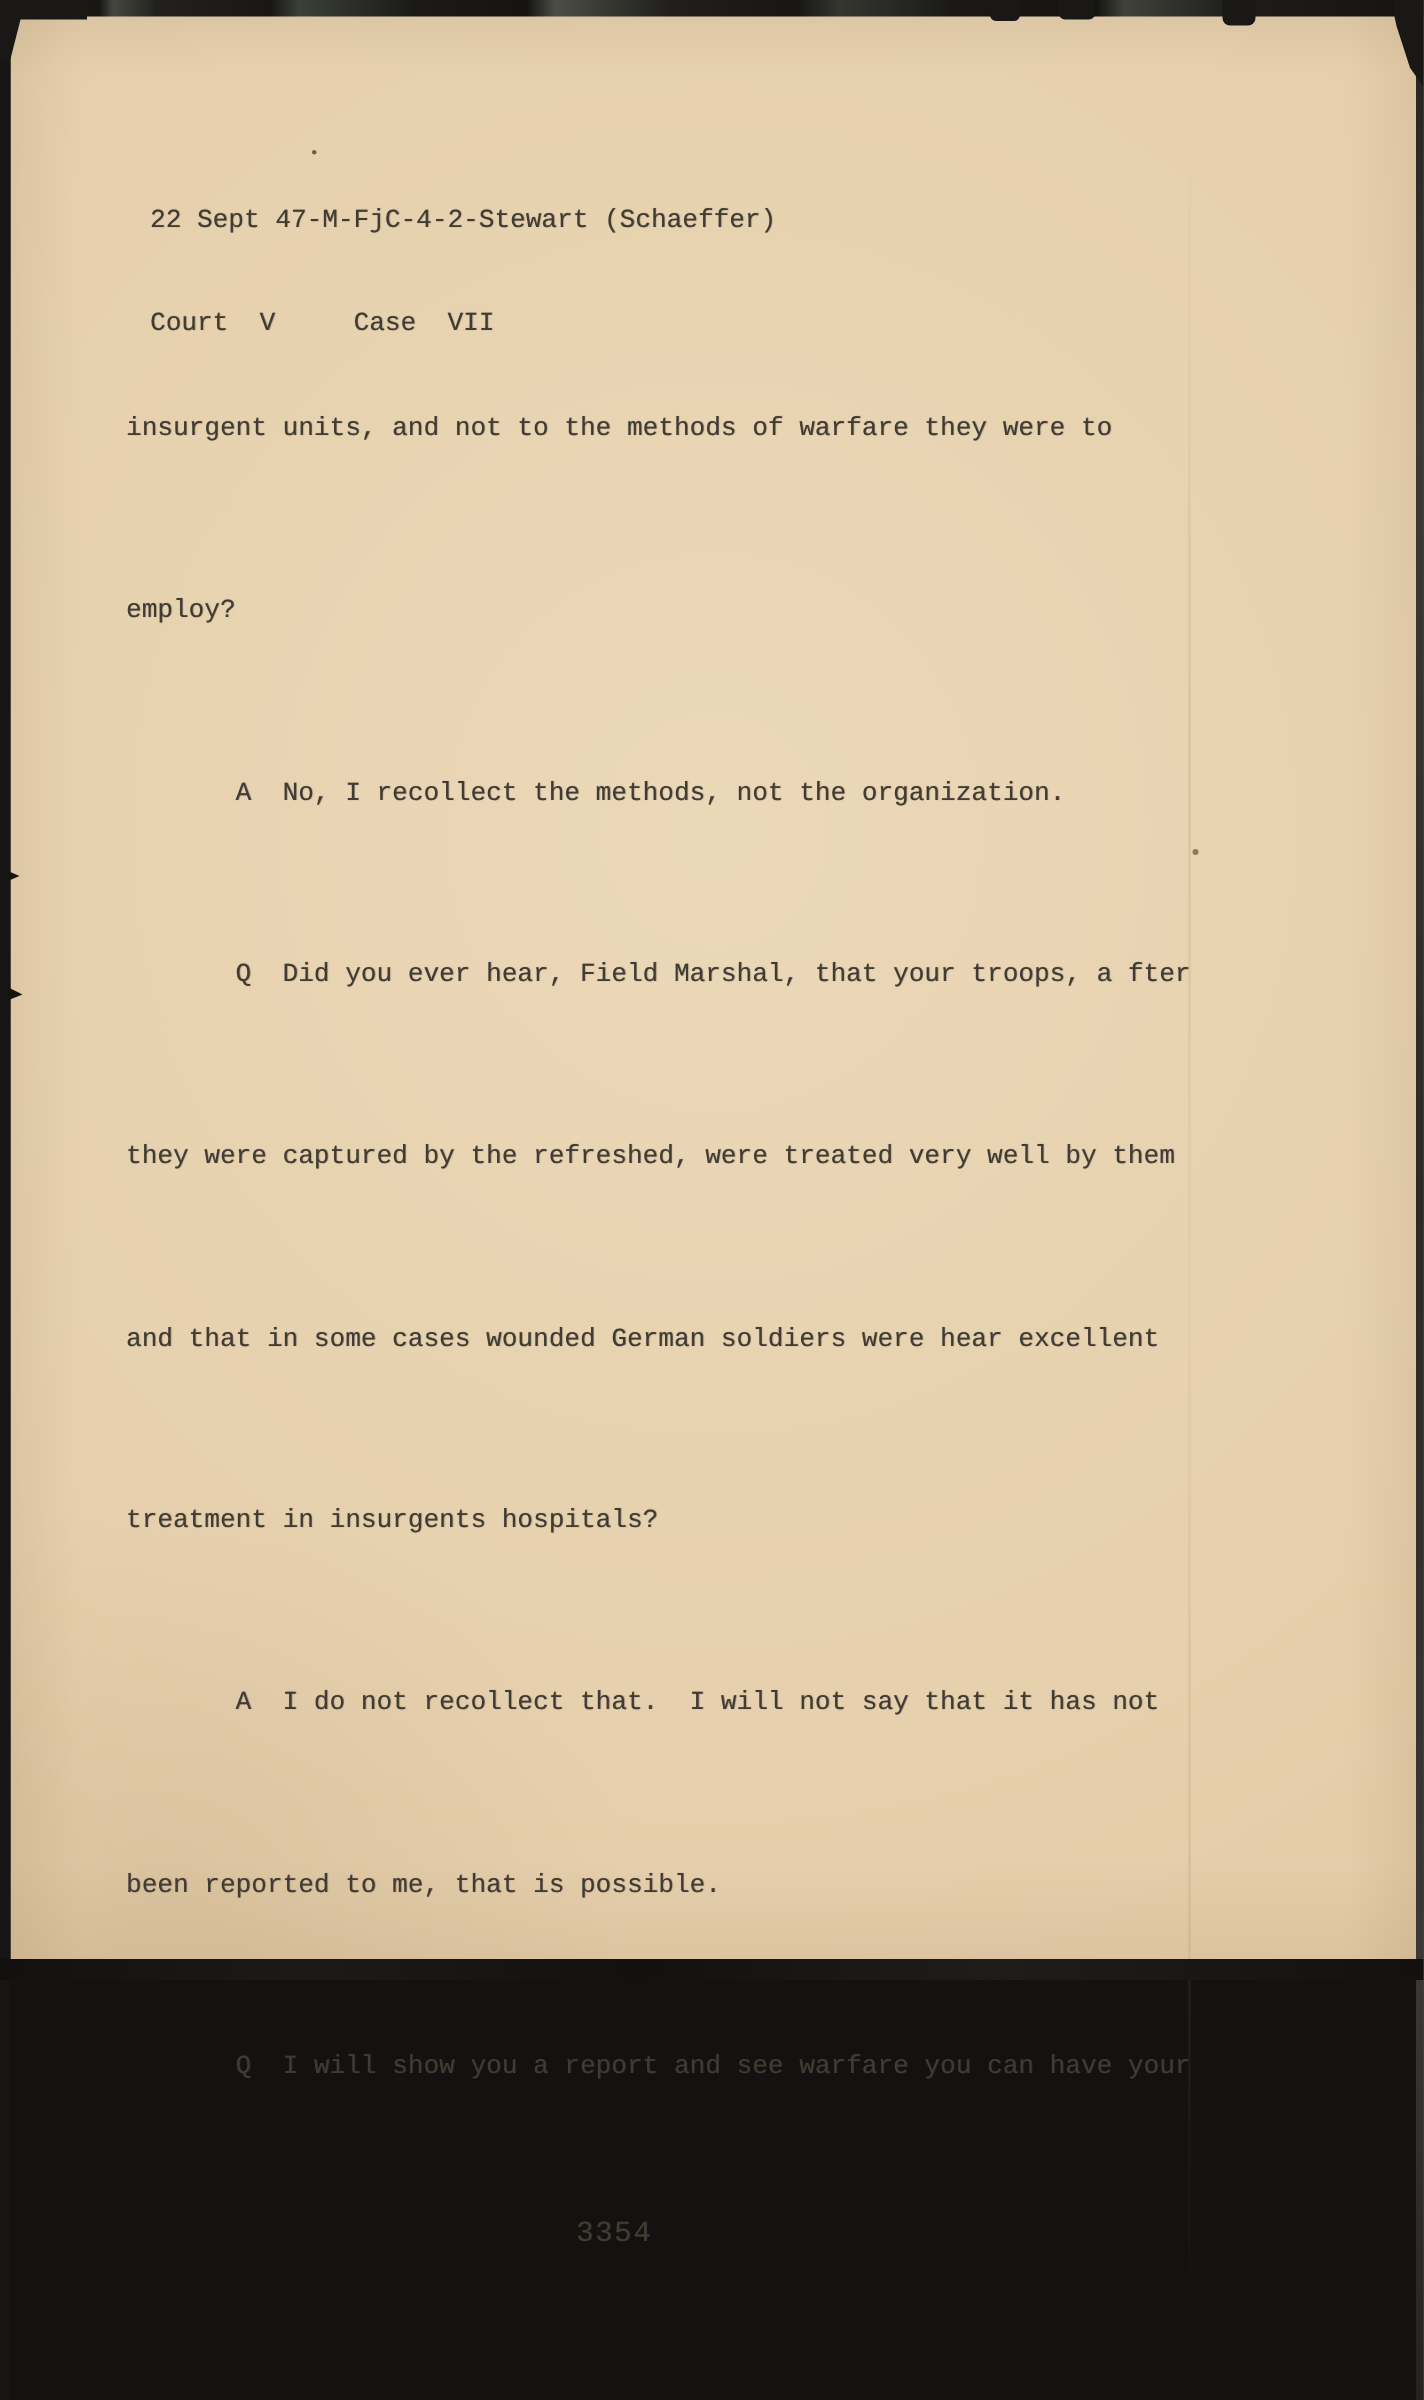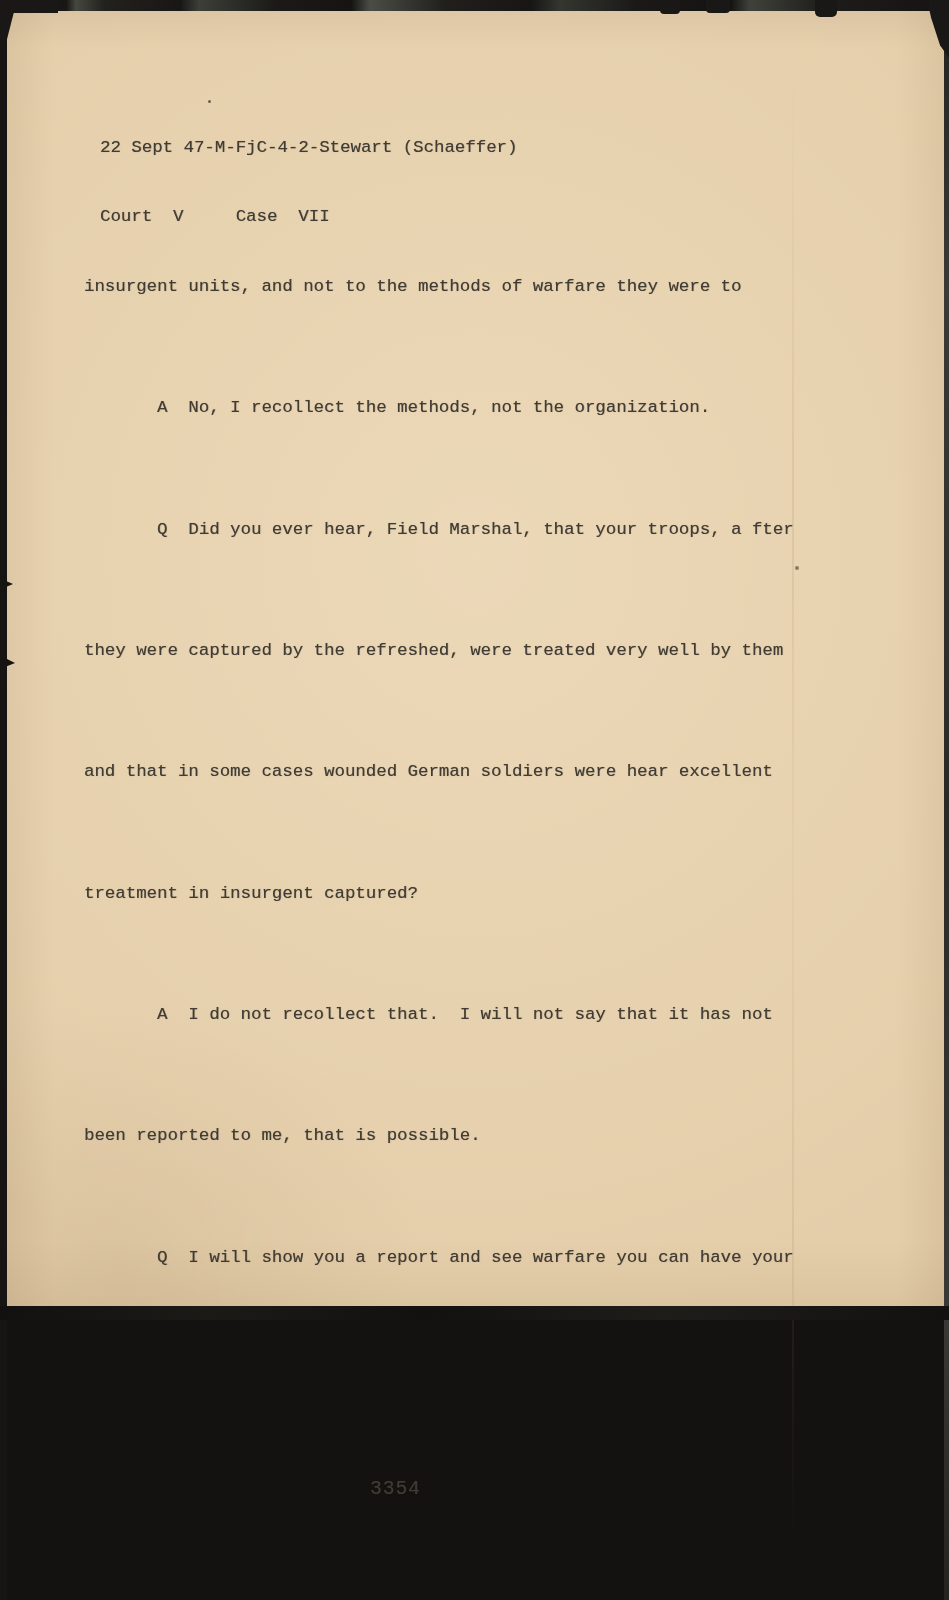--- a/index.html
+++ b/index.html
@@ -89,45 +89,46 @@
     left: 100px; top: 90px;
     font-size: 17.4px;
     line-height: 23px;
   }
   .body-block {
     left: 84px; top: 186px;
     font-size: 17.4px;
     line-height: 40.45px;
   }
   .page-number {
-    left: 370px; top: 1478px;
+    left: 384px; top: 1478px;
     font-size: 19.5px;
     letter-spacing: 1px;
   }
 </style>
 </head>
 <body>
 
 <div id="page">
 
   <div class="paper"></div>
   <div class="crease"></div>
 
   <div class="typed header-block">
     <div>22 Sept 47-M-FjC-4-2-Stewart (Schaeffer)</div>
     <div>Court  V     Case  VII</div>
   </div>
 
   <div class="typed body-block">
     <div>insurgent units, and not to the methods of warfare they were to</div>
+    <div>employ?</div>
     <div>       A  No, I recollect the methods, not the organization.</div>
     <div>       Q  Did you ever hear, Field Marshal, that your troops, a fter</div>
     <div>they were captured by the refreshed, were treated very well by them</div>
     <div>and that in some cases wounded German soldiers were hear excellent</div>
-    <div>treatment in insurgent captured?</div>
+    <div>treatment in insurgents hospitals?</div>
     <div>       A  I do not recollect that.  I will not say that it has not</div>
     <div>been reported to me, that is possible.</div>
     <div>       Q  I will show you a report and see warfare you can have your</div>
     
     
     
     
     
     
     

